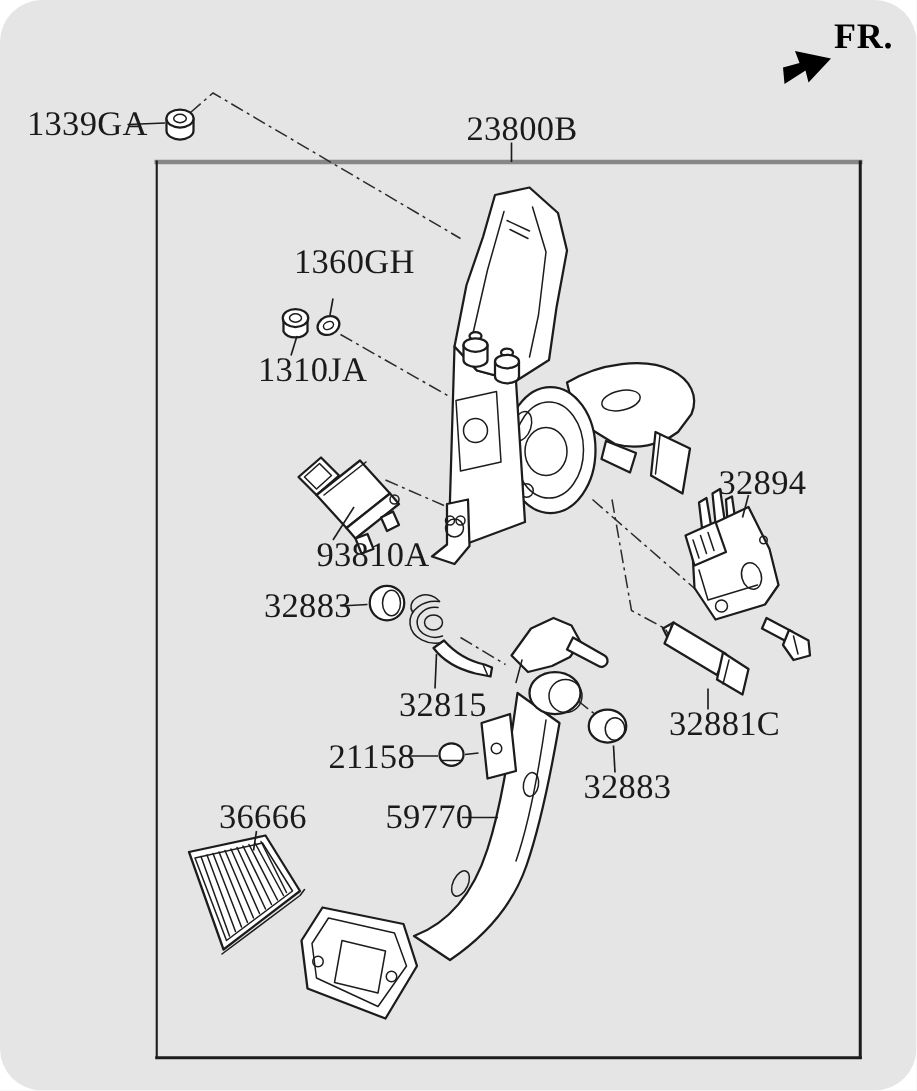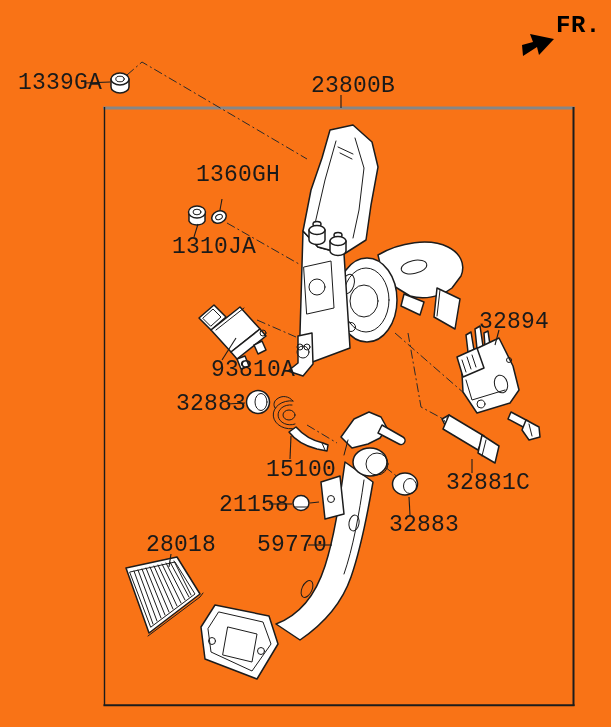--- a/index.html
+++ b/index.html
@@ -1,21 +1,22 @@
 <!DOCTYPE html>
 <html><head>
 <meta charset="utf-8">
 <style>
   html,body{margin:0;padding:0;background:#ffffff;}
   .canvas{
     position:relative;
     width:611px;height:727px;
-    background:#f97316;
-    font-family:Liberation Mono, monospace;
+    background:#e5e5e5;
+    font-family:Liberation Serif, serif;
     overflow:hidden;
+    border-radius:28px;
   }
   .artwork{position:absolute;left:0;top:0;}
   .part-label{
     position:absolute;
     font-size:23px;
     line-height:18px;
     color:#1a1a1a;
     letter-spacing:0.2px;
     white-space:nowrap;
   }
@@ -237,21 +238,21 @@
   </svg>
 
   <div class="fr-label">FR.</div>
 
   <div class="part-label" style="left:18px;top:74px">1339GA</div>
   <div class="part-label" style="left:311px;top:77px">23800B</div>
   <div class="part-label" style="left:196px;top:166px">1360GH</div>
   <div class="part-label" style="left:172px;top:238px">1310JA</div>
   <div class="part-label" style="left:211px;top:361px">93810A</div>
   <div class="part-label" style="left:176px;top:395px">32883</div>
-  <div class="part-label" style="left:266px;top:461px">15100</div>
+  <div class="part-label" style="left:266px;top:461px">32815</div>
   <div class="part-label" style="left:219px;top:496px">21158</div>
-  <div class="part-label" style="left:146px;top:536px">28018</div>
+  <div class="part-label" style="left:146px;top:536px">36666</div>
   <div class="part-label" style="left:257px;top:536px">59770</div>
   <div class="part-label" style="left:389px;top:516px">32883</div>
   <div class="part-label" style="left:446px;top:474px">32881C</div>
   <div class="part-label" style="left:479px;top:313px">32894</div>
 
 </div>
 
 </body></html>

